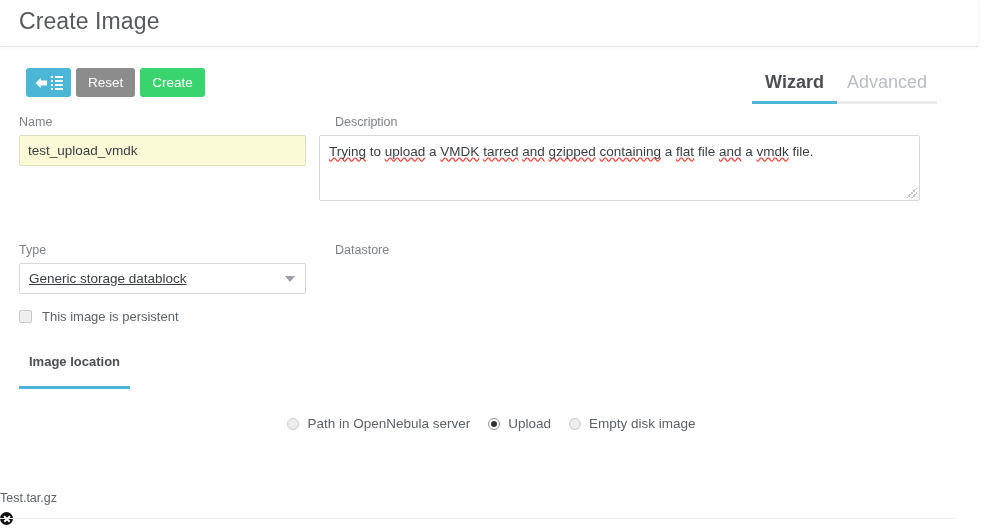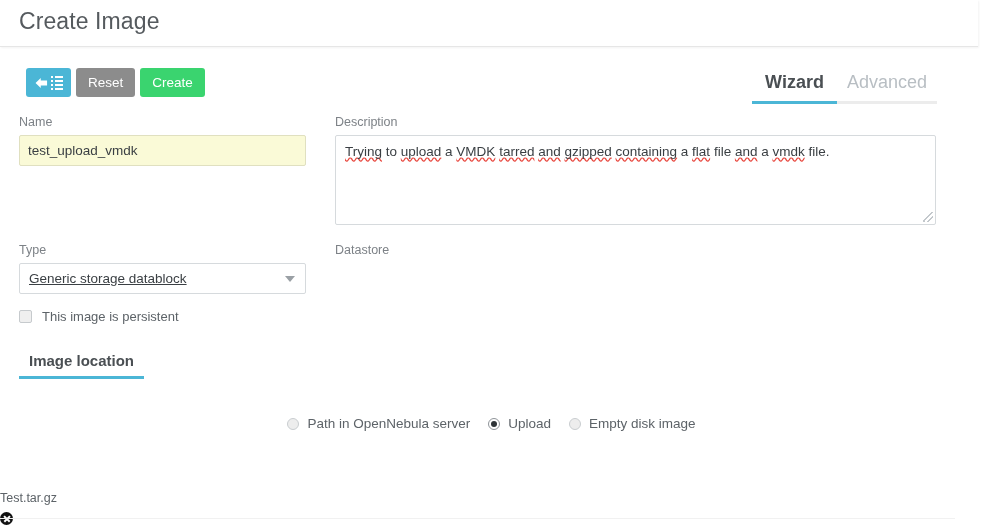--- a/index.html
+++ b/index.html
@@ -144,22 +144,22 @@
     border-radius: 2px;
     padding: 0 8px;
     font-size: 13.5px;
     color: #3a3f43;
     font-family: "Liberation Sans", sans-serif;
     outline: none;
   }
 
   .desc-box {
     position: absolute;
-    left: 335px; top: 135px;
-    width: 601px; height: 90px;
+    left: 319px; top: 135px;
+    width: 601px; height: 66px;
     background: #fff;
     border: 1px solid #d6dadd;
     border-radius: 2px;
     padding: 7px 9px;
     font-size: 13.5px;
     color: #3a3f43;
     line-height: 1.35;
     overflow: hidden;
     resize: none;
   }
@@ -219,24 +219,24 @@
   }
 
   
   .loc-tab-wrap {
     position: absolute;
     left: 19px; top: 352px;
     width: 917px;
   }
   .loc-tab {
     display: inline-block;
-    font-size: 15px;
+    font-size: 13px;
     color: #4a4f53;
     font-weight: bold;
-    padding: 0 10px 7px 10px;
+    padding: 0 10px 17px 10px;
     border-bottom: 3px solid #4bb6d6;
   }
 
   
   .radio-row {
     position: absolute;
     left: 0; top: 416px;
     width: 955px;
     display: flex;
     align-items: center;

